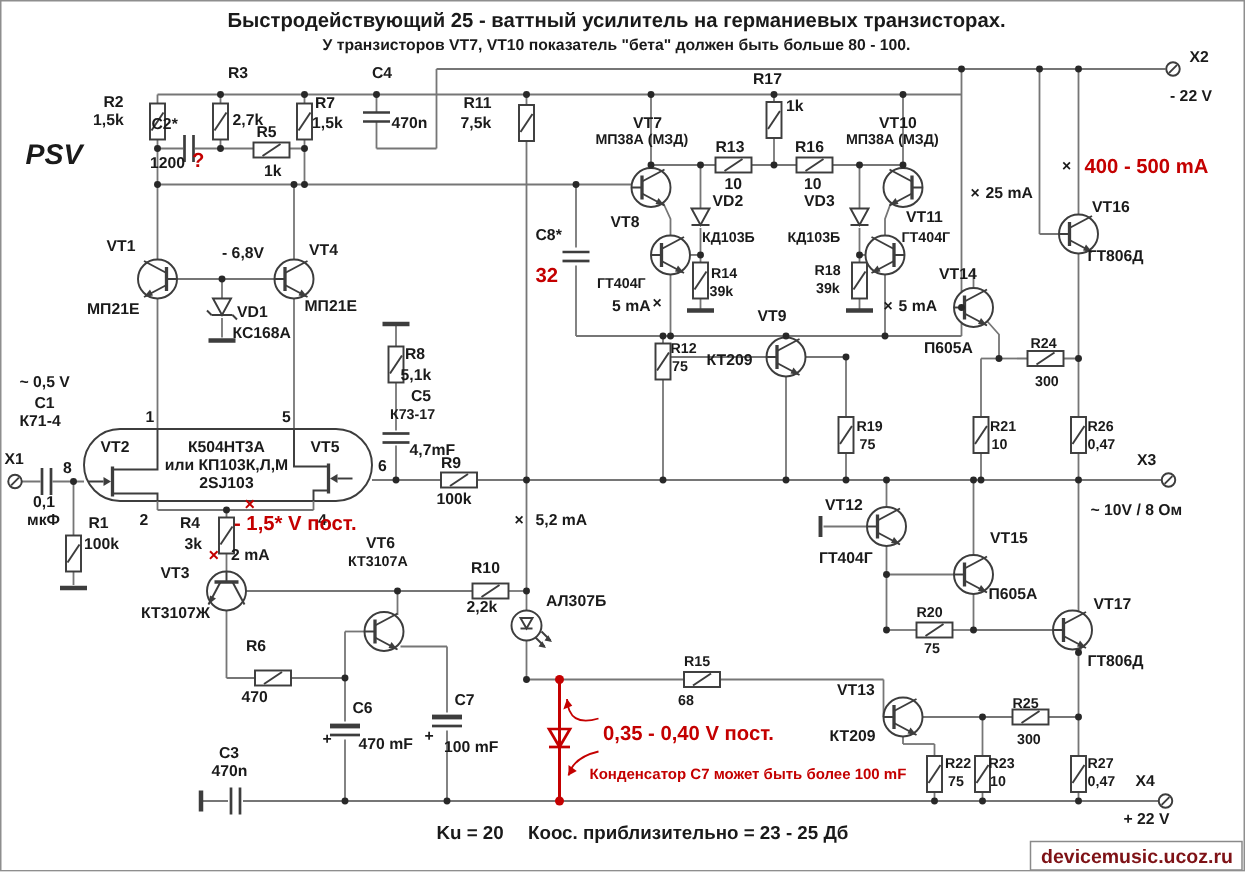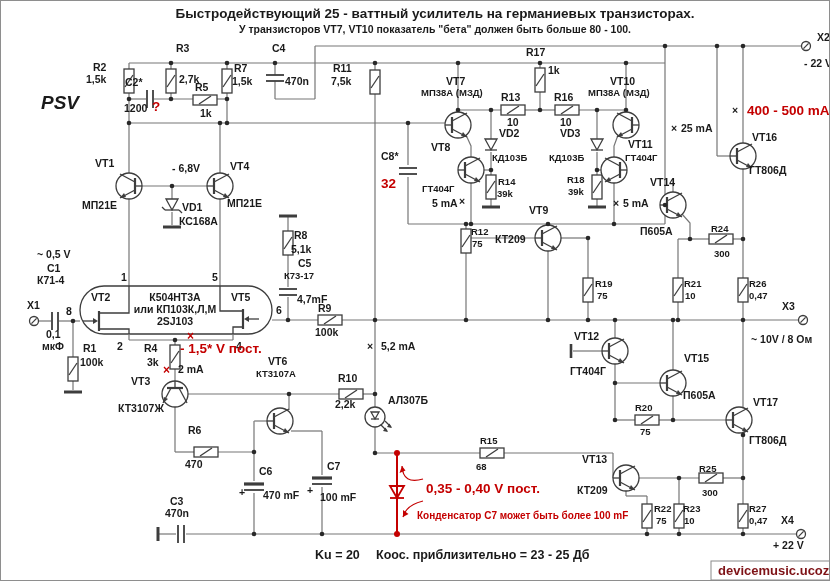--- a/index.html
+++ b/index.html
@@ -1,16 +1,16 @@
 <!DOCTYPE html>
 <html><head>
 <meta charset="utf-8">
 <style>
   html,body{margin:0;padding:0;background:#e8e8e8;}
-  #page{width:830px;height:581px;background:#ffffff;border:1px solid #8e8e8e;box-sizing:border-box;position:relative;overflow:hidden;padding-left:24px;}
+  #page{width:830px;height:581px;background:#ffffff;border:1px solid #8e8e8e;box-sizing:border-box;position:relative;overflow:hidden;}
   svg text{font-family:"Liberation Sans","DejaVu Sans",sans-serif;fill:#1a1a1a;}
   .t9{font-size:9.5px;font-weight:700}
   .t10{font-size:10.5px;font-weight:700}
   .t12{font-size:12.5px;font-weight:700}
   .title{font-size:13.5px;font-weight:700}
   .sub{font-size:10.5px;font-weight:700}
   .psv{font-size:19px;font-weight:700;font-style:italic}
   .red14{font-size:13.5px;font-weight:700;fill:#c40000}
   .red12{font-size:12px;font-weight:700;fill:#c40000}
   .red10{font-size:10px;font-weight:700;fill:#c40000}

